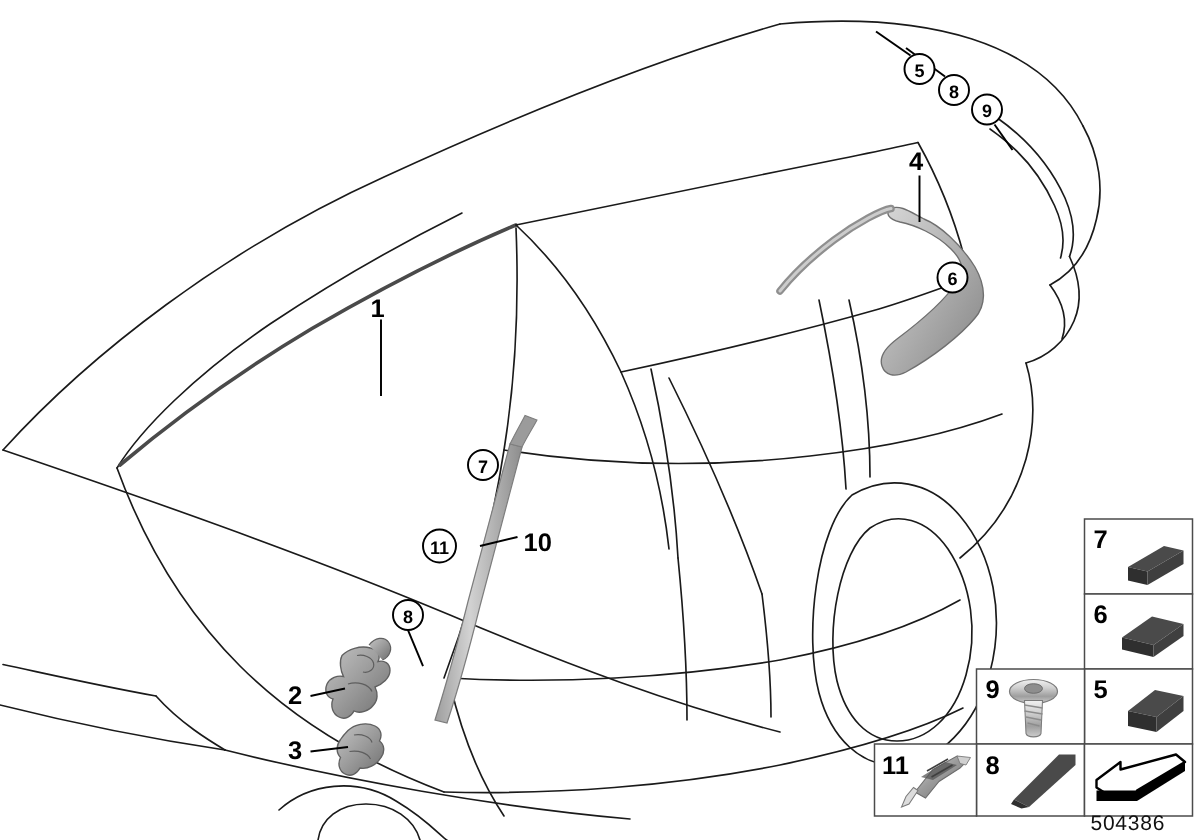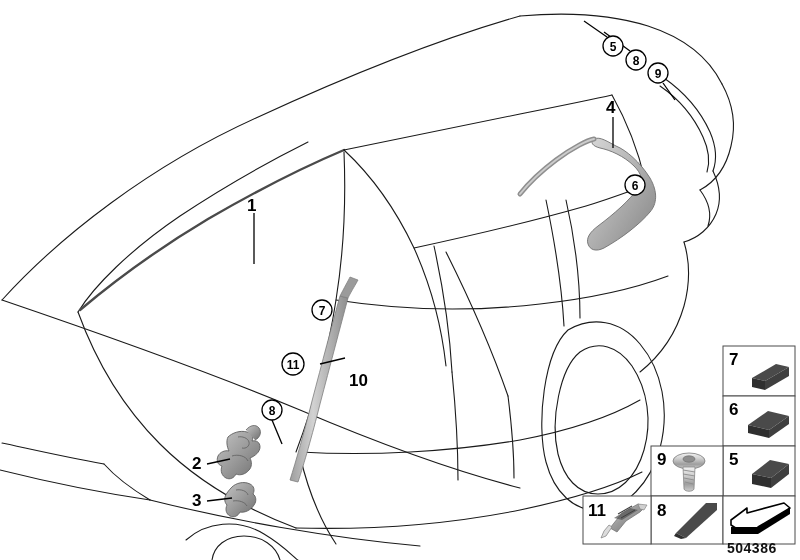--- a/index.html
+++ b/index.html
@@ -45,21 +45,20 @@
     fill: #000;
     text-anchor: middle;
     dominant-baseline: central;
   }
   .diagram-id {
     position: absolute;
     font-family: "Liberation Sans", sans-serif;
     font-size: 14px;
     letter-spacing: 0.5px;
     color: #111;
-    font-weight: bold;
   }
 </style>
 </head>
 <body>
 
 <div id="stage">
 
   <svg class="layer" viewBox="0 0 800 560">
     <defs>
       <linearGradient id="gradTrim" x1="0" y1="0" x2="1" y2="1">
@@ -235,21 +234,21 @@
         <circle cx="272" cy="410" r="10" fill="#fff" stroke="#000" stroke-width="1.3"></circle>
         <text class="circ-num" x="272" y="411">8</text>
       </g>
     </g>
   </svg>
 
   <div class="callout-num" style="left:247px; top:197px;">1</div>
   <div class="callout-num" style="left:192px; top:455px;">2</div>
   <div class="callout-num" style="left:192px; top:492px;">3</div>
   <div class="callout-num" style="left:606px; top:99px;">4</div>
-  <div class="callout-num" style="left:349px; top:372px;">10</div>
+  <div class="callout-num" style="left:349px; top:353px;">10</div>
 
   <svg class="layer" viewBox="0 0 800 560">
 
     <g>
       <rect x="723" y="346" width="72" height="50" fill="#fff" stroke="#4b4b4b" stroke-width="1"></rect>
       <text class="legend-num" x="729" y="365">7</text>
       <g>
         <path d="M752,378 L776,364 L789,367 L765,381 Z" fill="#4a4a4a"></path>
         <path d="M752,378 L765,381 L765,390 L752,387 Z" fill="#2f2f2f"></path>
         <path d="M765,381 L789,367 L789,376 L765,390 Z" fill="#3f3f3f"></path>

